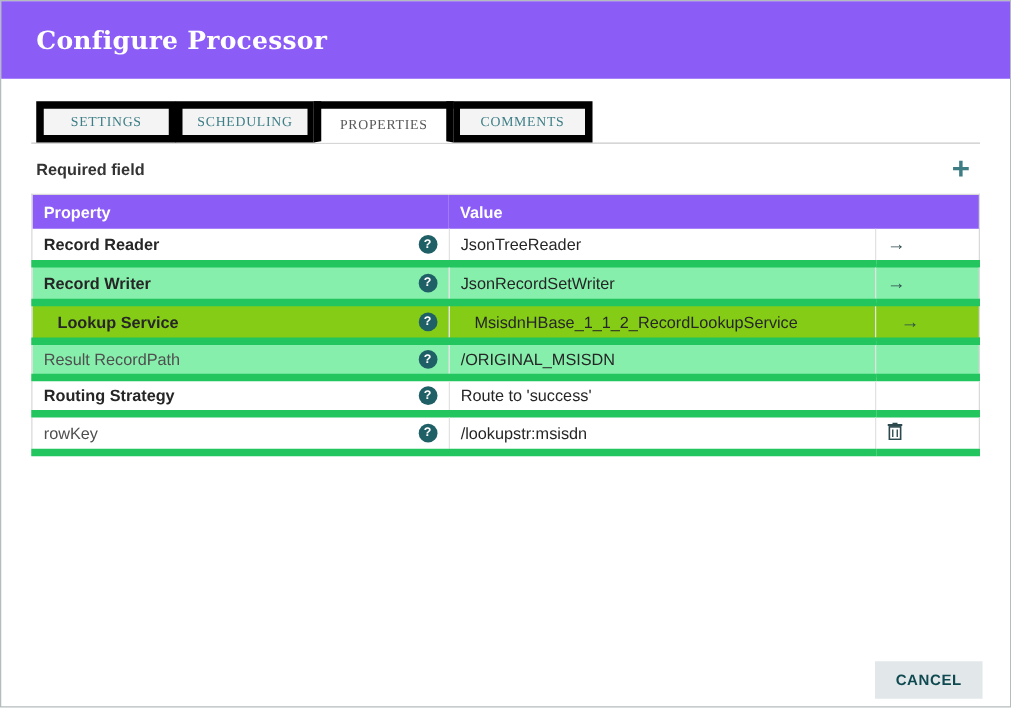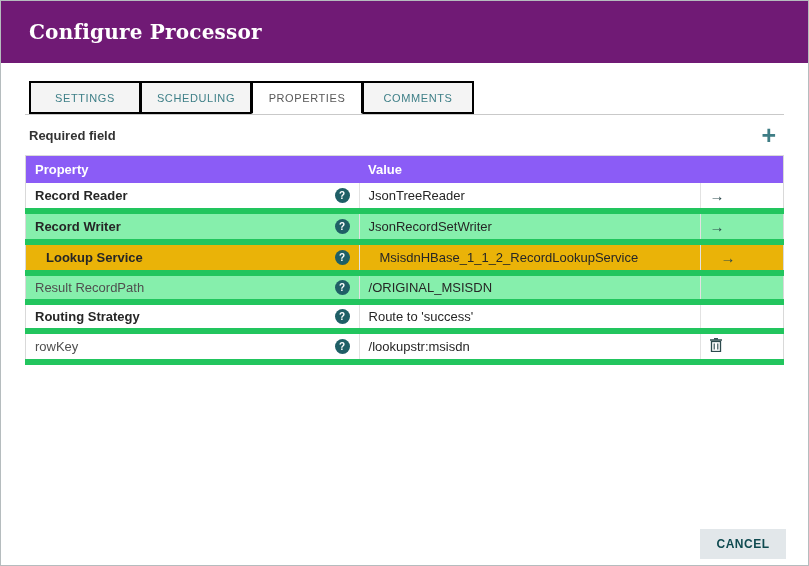--- a/index.html
+++ b/index.html
@@ -12,21 +12,21 @@
   }
   .dialog {
     width: 809px; height: 566px;
     border: 1px solid #b5bcbe;
     background: #fff;
     position: relative;
   }
   
   .dialog-header {
     height: 62px;
-    background: #701a75;
+    background: #8b5cf6;
     display: flex;
     align-items: center;
     padding-left: 28px;
   }
   .dialog-title {
     font-family: "DejaVu Serif", serif;
     font-size: 20px;
     font-weight: bold;
     color: #ffffff;
     letter-spacing: 0.2px;
@@ -42,23 +42,24 @@
   .tab {
     width: 112px;
     height: 33px;
     display: flex;
     align-items: center;
     justify-content: center;
     font-size: 11px;
     letter-spacing: 0.6px;
     color: #3e7f87;
     background: #f4f4f4;
-    border: 2px solid #000000;
+    border: 6px solid #000000;
     margin-right: -1px;
     cursor: pointer;
+    font-family: Liberation Serif, serif;
   }
   .tab.active {
     background: #ffffff;
     color: #585858;
     border-bottom: 1px solid #ffffff;
     margin-bottom: -1px;
     position: relative;
     z-index: 2;
   }
   
@@ -105,21 +106,21 @@
   .prop-table td {
     padding: 4px 9px;
     border-bottom: 6px solid #22c55e;
     height: 25px;
     color: #262626;
     vertical-align: middle;
   }
   .prop-table td.value-cell,
   .prop-table td.action-cell { border-left: 1px solid #e2e2e2; }
   tr.shaded td   { background: #86efac; }
-  tr.highlight td{ background: #eab308; padding-left: 20px; }
+  tr.highlight td{ background: #84cc16; padding-left: 20px; }
   .prop-cell-inner {
     display: flex;
     align-items: center;
     justify-content: space-between;
   }
   .prop-name { font-weight: bold; color: #262626; }
   tr.optional .prop-name { font-weight: normal; color: #4f4f4f; }
   .help-icon {
     width: 15px; height: 15px;
     border-radius: 50%;

